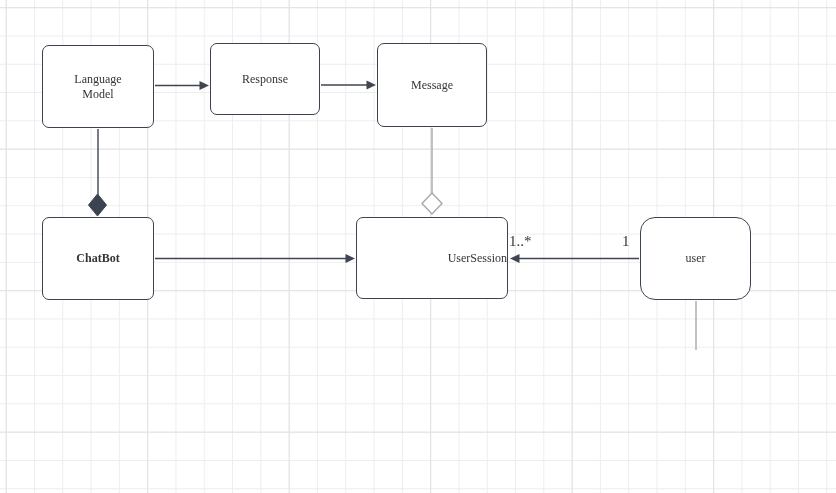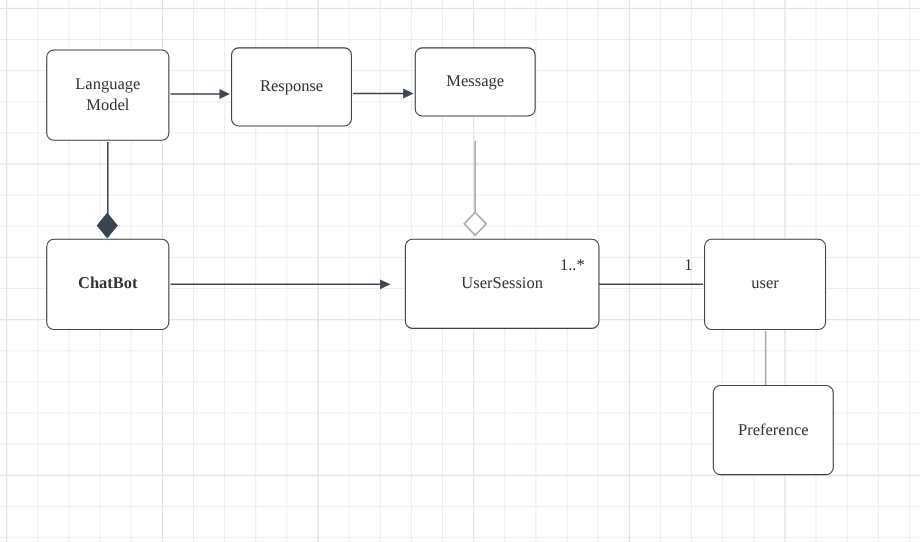--- a/index.html
+++ b/index.html
@@ -34,29 +34,29 @@
   svg .head{fill:var(--edge-dark);stroke:none;}
   svg .diamond-filled{fill:var(--node-border);stroke:var(--node-border);stroke-width:1;}
   svg .diamond-hollow{fill:#ffffff;stroke:var(--edge-gray);stroke-width:1.4;}
   .node{
     position:absolute;box-sizing:border-box;
     background:var(--node-fill);
     border:1.6px solid var(--node-border);
     border-radius:7px;
     display:flex;align-items:center;justify-content:center;
     text-align:center;color:var(--text-color);
-    font-size:15px;line-height:1.22;
+    font-size:12px;line-height:1.22;
   }
   #n-language-model{left:42px;top:45px;width:112px;height:83px;}
   #n-language-model .label{max-width:80px;}
   #n-response{left:210px;top:43px;width:110px;height:72px;}
-  #n-message{left:377px;top:43px;width:110px;height:63px;}
+  #n-message{left:377px;top:43px;width:110px;height:84px;}
   #n-chatbot{left:42px;top:217px;width:112px;height:83px;font-weight:bold;}
-  #n-user-session{left:368px;top:217px;width:177px;height:82px;}
-  #n-user{left:640px;top:217px;width:111px;height:83px;}
+  #n-user-session{left:356px;top:217px;width:152px;height:82px;justify-content:flex-end;}
+  #n-user{left:640px;top:217px;width:111px;height:83px;border-radius:15px;}
   #n-preference{left:648px;top:350px;width:110px;height:82px;}
   .edge-label{
     position:absolute;color:var(--text-color);
     font-size:15px;line-height:17px;white-space:nowrap;
   }
   #lbl-mult-target{left:509px;top:233px;}
   #lbl-mult-source{left:622px;top:233px;}
 </style>
 </head>
 <body>
@@ -104,20 +104,17 @@
   </div>
   <div class="node" id="n-chatbot">
     <span class="label">ChatBot</span>
   </div>
   <div class="node" id="n-user-session">
     <span class="label">UserSession</span>
   </div>
   <div class="node" id="n-user">
     <span class="label">user</span>
   </div>
-  <div class="node" id="n-preference">
-    <span class="label">Preference</span>
-  </div>
 
   <div class="edge-label" id="lbl-mult-target">1..*</div>
   <div class="edge-label" id="lbl-mult-source">1</div>
 
 </div>
 
 </body></html>

